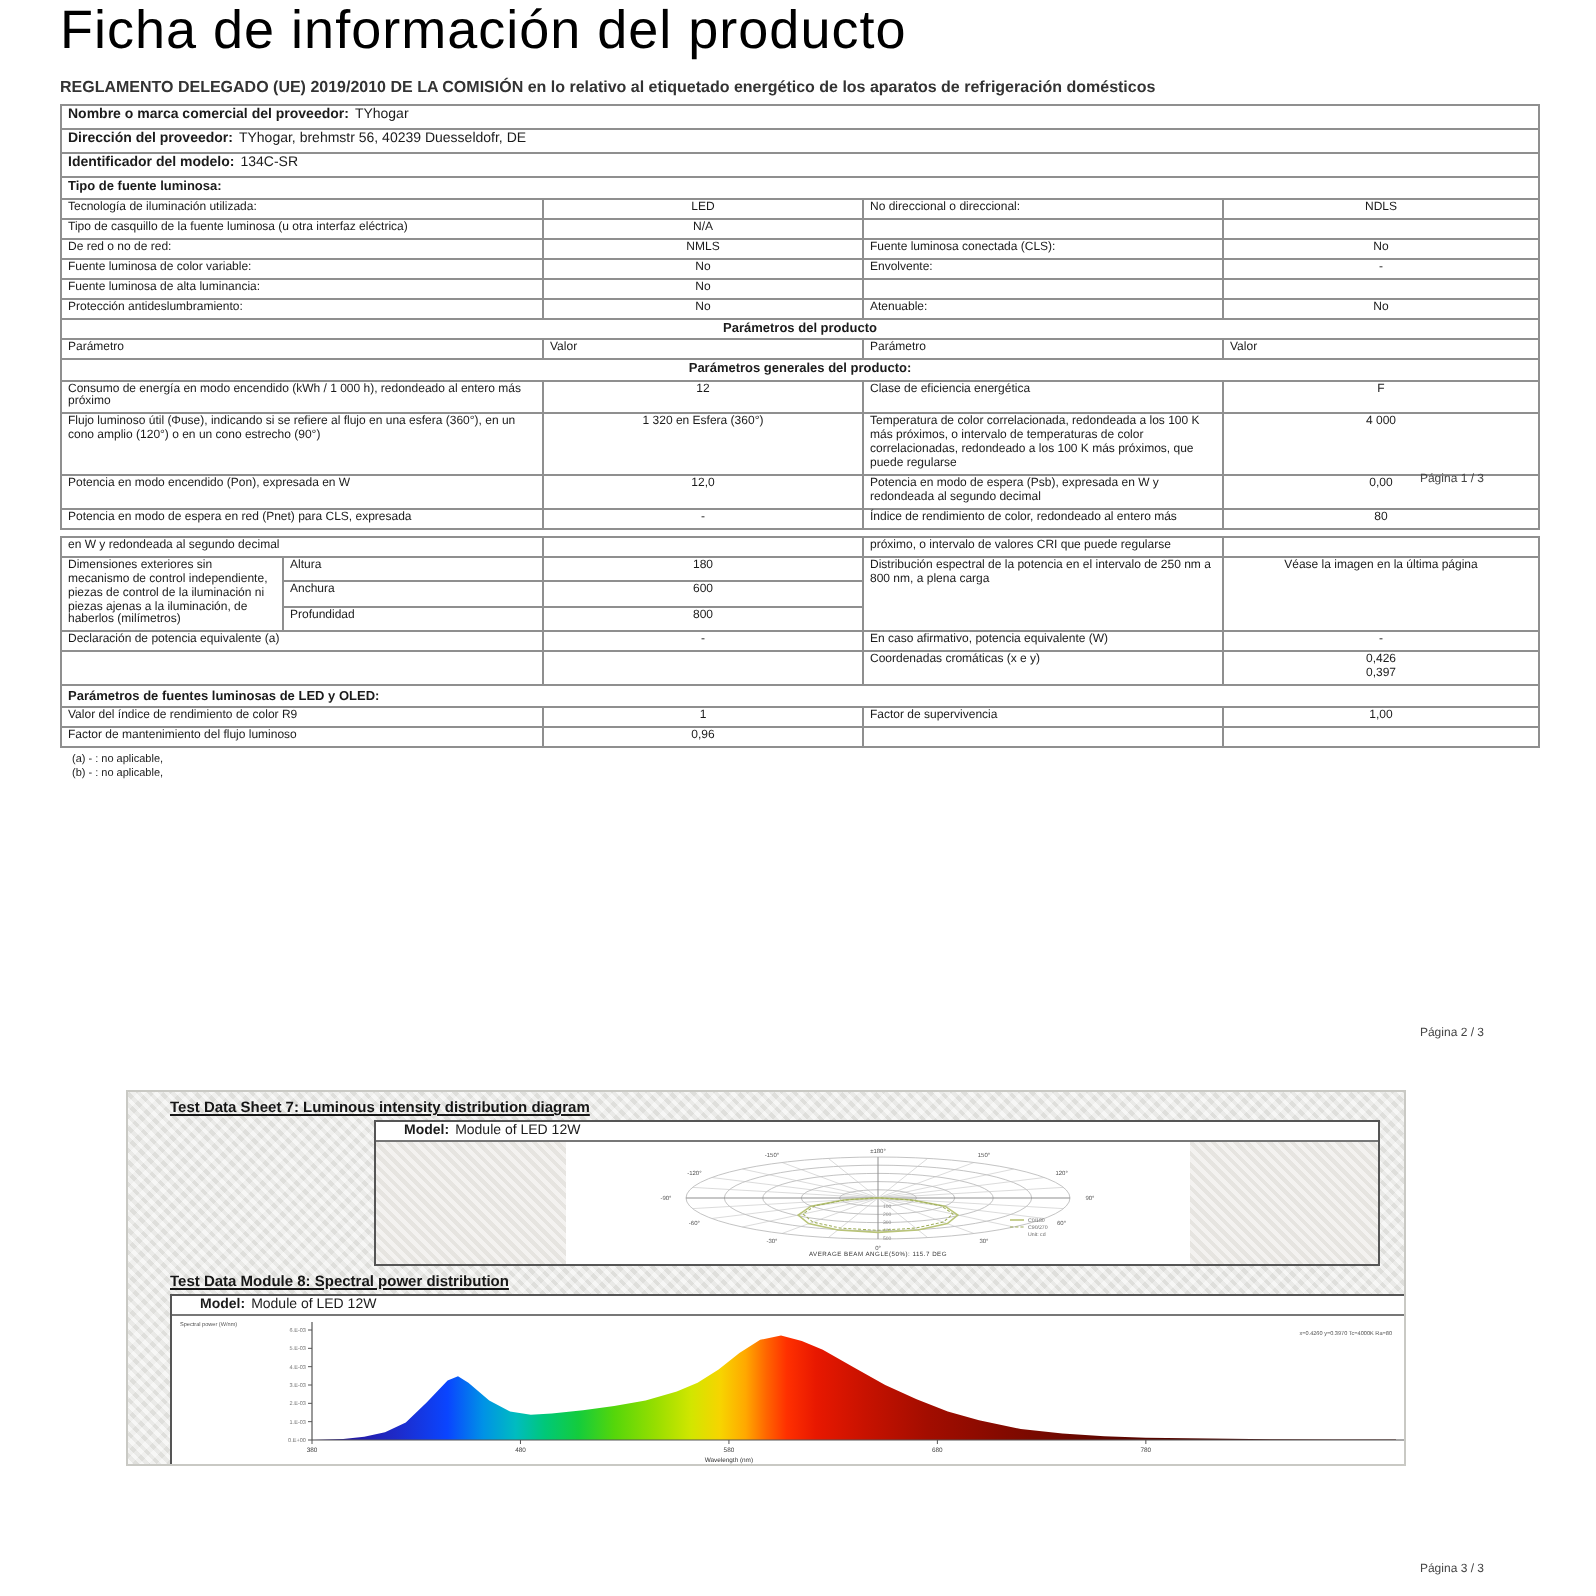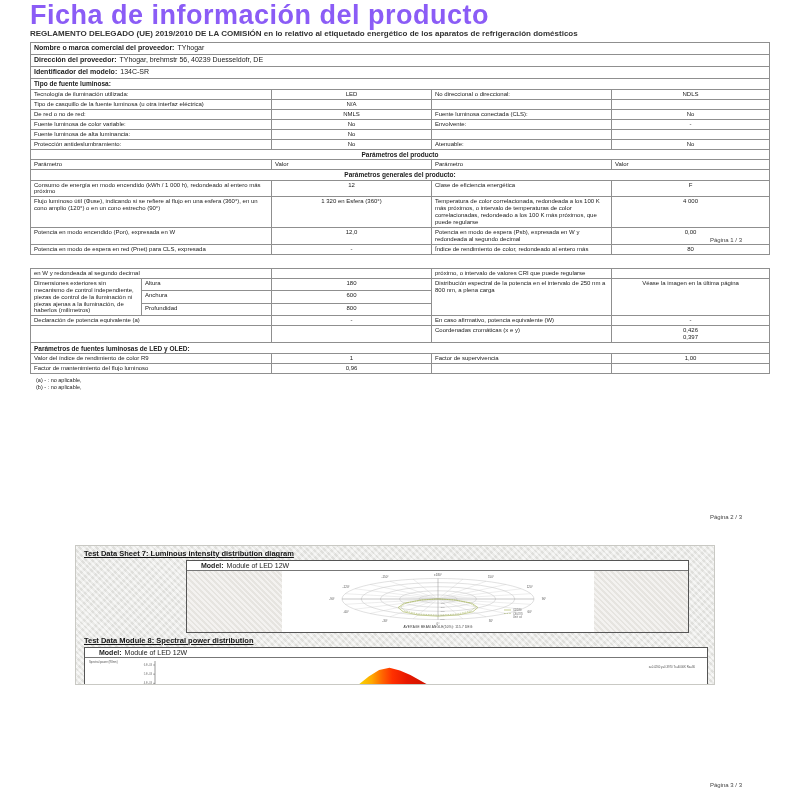--- a/index.html
+++ b/index.html
@@ -3,21 +3,21 @@
 <meta charset="utf-8">
 <style>
   html,body{margin:0;padding:0;}
   body{
     width:798px;height:798px;position:relative;background:#ffffff;
     font-family:"Liberation Sans", sans-serif;color:#1b1b1b;overflow:hidden;
   }
   .page-col{position:absolute;left:30px;width:740px;}
   #p1{top:2px;}
   #p2{top:268px;}
-  h1{font-size:27px;letter-spacing:.5px;font-weight:bold;color:#8b5cf6;margin:0 0 1px 0;line-height:1.0;}
+  h1{font-size:27px;letter-spacing:.5px;font-weight:normal;color:#000000;margin:0 0 11px 0;line-height:1.0;}
   .reg{font-size:8px;font-weight:bold;color:#333;margin:0 0 3px 0;line-height:1.1;}
   .tbl{border:1px solid #8f8f8f;}
   .trow{border-top:1px solid #8f8f8f;font-size:6px;line-height:1.15;}
   .tbl .trow:first-child{border-top:none;}
   .srow{font-size:7px;padding:1.5px 3px;}
   .srow .lab{font-weight:bold;margin-right:3px;}
   .sect{font-weight:bold;padding:1.5px 3px;font-size:6.5px;}
   .centerhead{font-weight:bold;text-align:center;padding:1px 3px;font-size:6.5px;}
   .r4{display:flex;align-items:stretch;}
   .c{padding:1px 3px;box-sizing:border-box;}
@@ -34,26 +34,26 @@
   .dim-subrow + .dim-subrow{border-top:1px solid #8f8f8f;}
   .dim-name{width:130px;border-left:1px solid #8f8f8f;padding:1px 3px;box-sizing:border-box;}
   .dim-val{width:160px;border-left:1px solid #8f8f8f;text-align:center;padding:1px 3px;box-sizing:border-box;}
   .footnotes{font-size:5.5px;color:#222;margin-top:2.5px;padding-left:6px;line-height:1.35;}
   .pglabel{position:absolute;right:56px;font-size:6px;color:#444;}
   #pg1{top:237px;}
   #pg2{top:514px;}
   #pg3{top:782px;}
   
   .panel{
-    position:absolute;left:75px;top:545px;width:640px;height:140px;box-sizing:border-box;
+    position:absolute;left:63px;top:545px;width:640px;height:188px;box-sizing:border-box;
     background-color:#e9e9e6;
     background-image:
       repeating-linear-gradient(45deg, rgba(255,255,255,.45) 0 2px, rgba(120,120,115,.05) 2px 4px),
       repeating-linear-gradient(-45deg, rgba(255,255,255,.30) 0 3px, rgba(150,150,145,.06) 3px 6px);
-    border:1px solid #c9c9c4;overflow:hidden;
+    border:1px solid #c9c9c4;overflow:hidden;padding-left:13px;
   }
   .sheet-heading{font-size:7.5px;font-weight:bold;text-decoration:underline;color:#161616;margin:3px 0 2px 8px;}
   .cbox{background:#fff;border:1px solid #555;box-sizing:border-box;}
   #box1{margin-left:110px;width:503px;}
   #box2{margin-left:8px;width:624px;}
   .model-line{font-size:7px;padding:1px 14px;border-bottom:1px solid #777;background:#fff;}
   .model-line .lab{font-weight:bold;margin-right:3px;}
   .polar-area{
     background-color:#eceae6;
     background-image:repeating-linear-gradient(45deg, rgba(255,255,255,.4) 0 2px, rgba(120,120,115,.05) 2px 4px);

